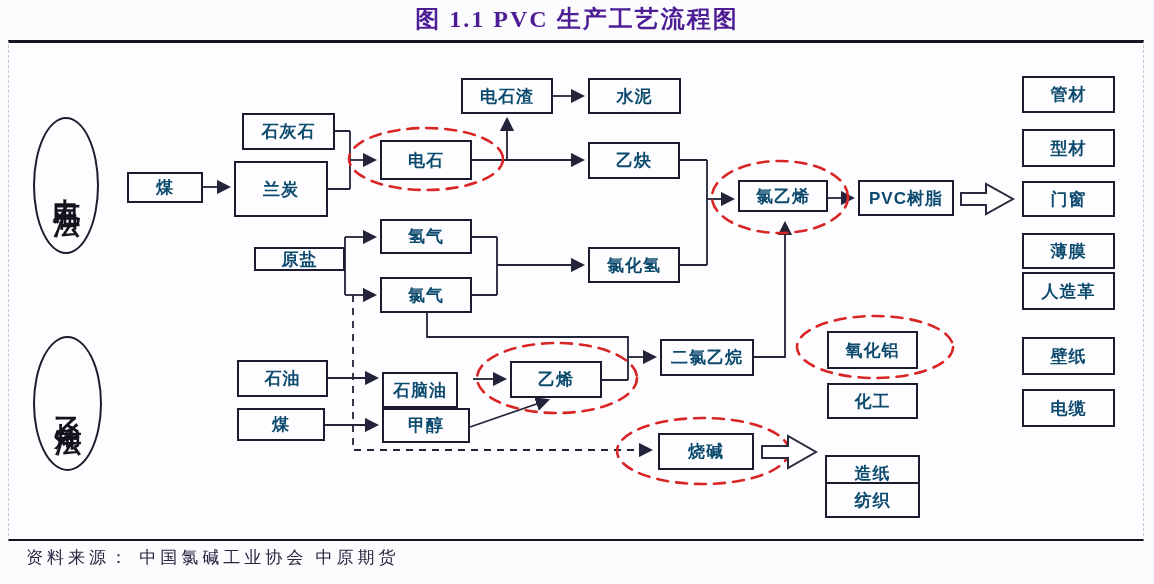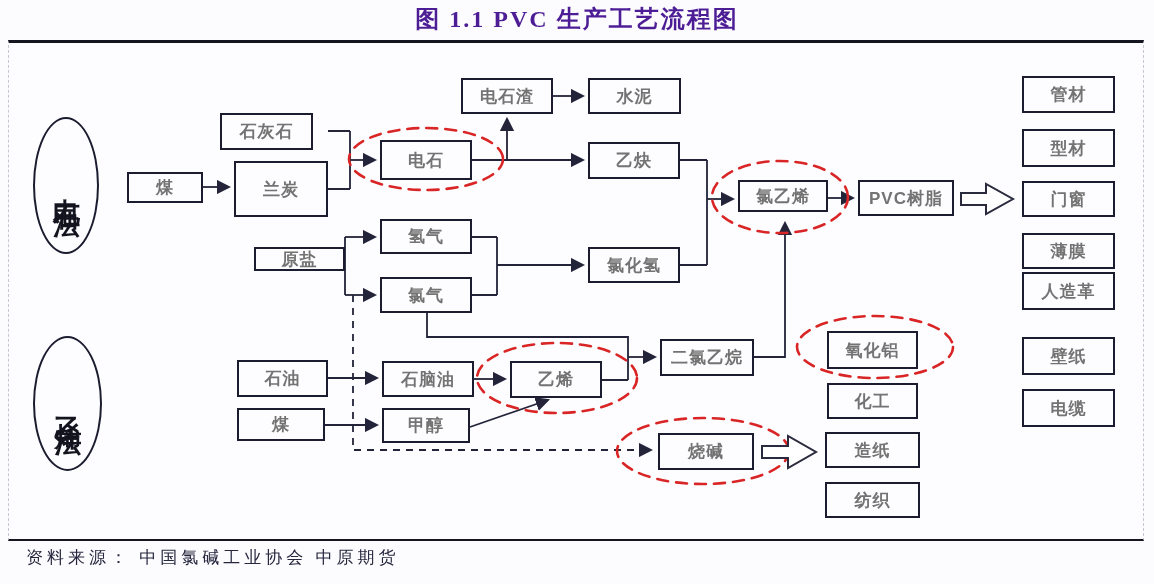--- a/index.html
+++ b/index.html
@@ -21,21 +21,21 @@
   .src-note{
     position:absolute;left:26px;top:546px;
     font-family:"Liberation Serif","DejaVu Serif",serif;
     font-size:17px;letter-spacing:4px;color:#26263f;font-weight:500;
   }
   svg.layer{position:absolute;left:0;top:0;z-index:1;pointer-events:none;}
   svg.layer.top{z-index:3;}
   .node{
     position:absolute;z-index:2;display:flex;align-items:center;justify-content:center;
     background:#fdfdff;border:2px solid #1c1c30;box-sizing:border-box;
-    font-weight:700;font-size:17px;color:#737373;letter-spacing:1px;white-space:nowrap;
+    font-weight:700;font-size:17px;color:#0c4a6e;letter-spacing:1px;white-space:nowrap;
   }
   .oval{
     position:absolute;z-index:2;display:flex;align-items:center;justify-content:center;
     border:2.5px solid #1c1c30;border-radius:50%;box-sizing:border-box;background:#fdfdff;
   }
   .oval span{
     writing-mode:vertical-rl;font-family:"Liberation Serif","DejaVu Serif",serif;
     font-weight:700;font-size:27px;color:#14141f;letter-spacing:6px;line-height:1;
   }
 </style>
@@ -80,42 +80,42 @@
   </svg>
 
   <div class="oval" style="left:33px;top:117px;width:66px;height:137px">
       <span>电石法</span>
     </div>
   <div class="oval" style="left:33px;top:336px;width:69px;height:135px">
       <span>乙烯法</span>
     </div>
 
   <div class="node" style="left:127px;top:172px;width:76px;height:31px">煤</div>
-  <div class="node" style="left:220px;top:113px;width:93px;height:37px">石灰石</div>
+  <div class="node" style="left:242px;top:113px;width:93px;height:37px">石灰石</div>
   <div class="node" style="left:234px;top:161px;width:94px;height:56px">兰炭</div>
   <div class="node" style="left:380px;top:140px;width:92px;height:40px">电石</div>
   <div class="node" style="left:461px;top:78px;width:92px;height:36px">电石渣</div>
   <div class="node" style="left:588px;top:78px;width:93px;height:36px">水泥</div>
   <div class="node" style="left:588px;top:142px;width:92px;height:37px">乙炔</div>
   <div class="node" style="left:254px;top:247px;width:91px;height:24px">原盐</div>
   <div class="node" style="left:380px;top:219px;width:92px;height:35px">氢气</div>
   <div class="node" style="left:380px;top:277px;width:92px;height:36px">氯气</div>
   <div class="node" style="left:588px;top:247px;width:92px;height:36px">氯化氢</div>
   <div class="node" style="left:738px;top:180px;width:90px;height:32px">氯乙烯</div>
   <div class="node" style="left:858px;top:180px;width:96px;height:36px">PVC树脂</div>
   <div class="node" style="left:237px;top:360px;width:91px;height:37px">石油</div>
-  <div class="node" style="left:382px;top:361px;width:92px;height:36px">石脑油</div>
+  <div class="node" style="left:382px;top:372px;width:76px;height:36px">石脑油</div>
   <div class="node" style="left:510px;top:361px;width:92px;height:37px">乙烯</div>
   <div class="node" style="left:237px;top:408px;width:88px;height:33px">煤</div>
   <div class="node" style="left:382px;top:408px;width:88px;height:35px">甲醇</div>
   <div class="node" style="left:660px;top:339px;width:94px;height:37px">二氯乙烷</div>
   <div class="node" style="left:658px;top:433px;width:96px;height:37px">烧碱</div>
   <div class="node" style="left:827px;top:331px;width:91px;height:38px">氧化铝</div>
   <div class="node" style="left:827px;top:383px;width:91px;height:36px">化工</div>
-  <div class="node" style="left:825px;top:432px;width:95px;height:36px">造纸</div>
+  <div class="node" style="left:825px;top:455px;width:95px;height:36px">造纸</div>
   <div class="node" style="left:825px;top:482px;width:95px;height:36px">纺织</div>
   <div class="node" style="left:1022px;top:76px;width:93px;height:37px">管材</div>
   <div class="node" style="left:1022px;top:129px;width:93px;height:38px">型材</div>
   <div class="node" style="left:1022px;top:181px;width:93px;height:36px">门窗</div>
   <div class="node" style="left:1022px;top:233px;width:93px;height:36px">薄膜</div>
   <div class="node" style="left:1022px;top:272px;width:93px;height:38px">人造革</div>
   <div class="node" style="left:1022px;top:337px;width:93px;height:38px">壁纸</div>
   <div class="node" style="left:1022px;top:389px;width:93px;height:38px">电缆</div>
 
   <svg class="layer top" width="1154" height="584">

